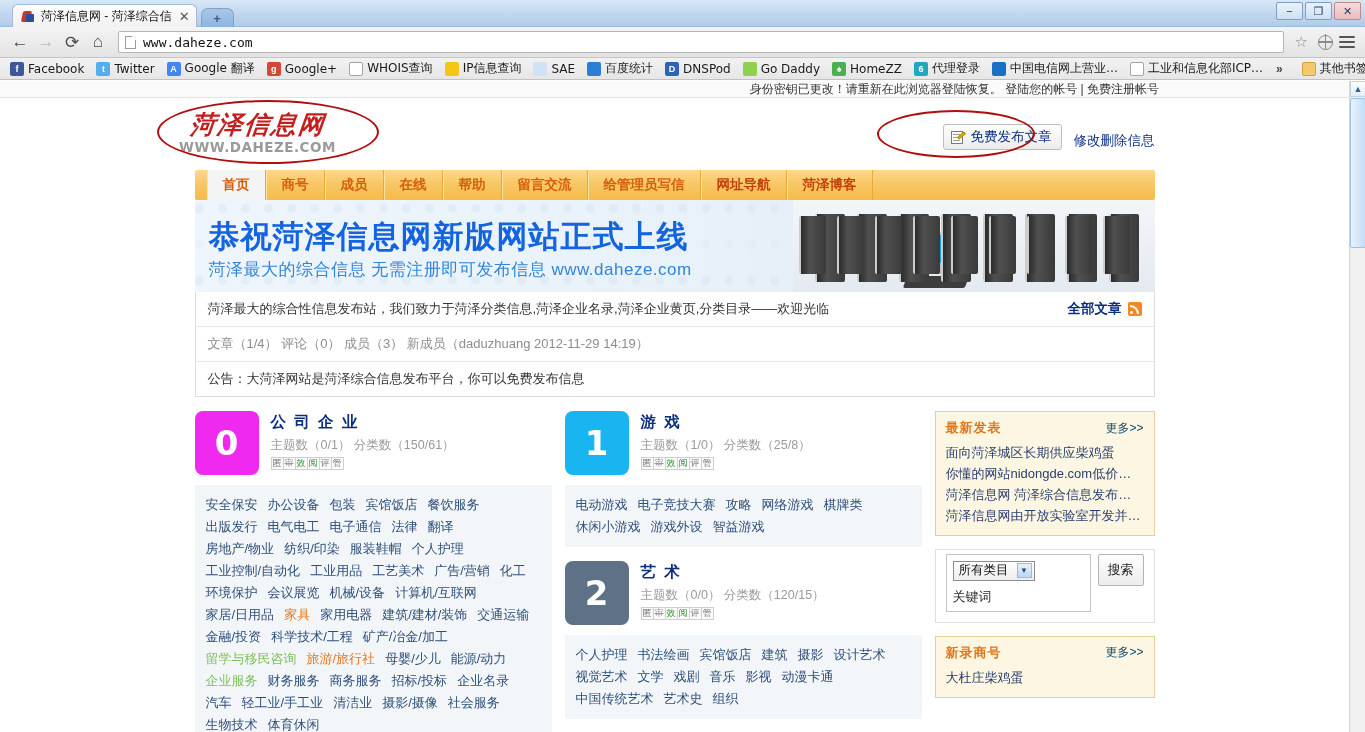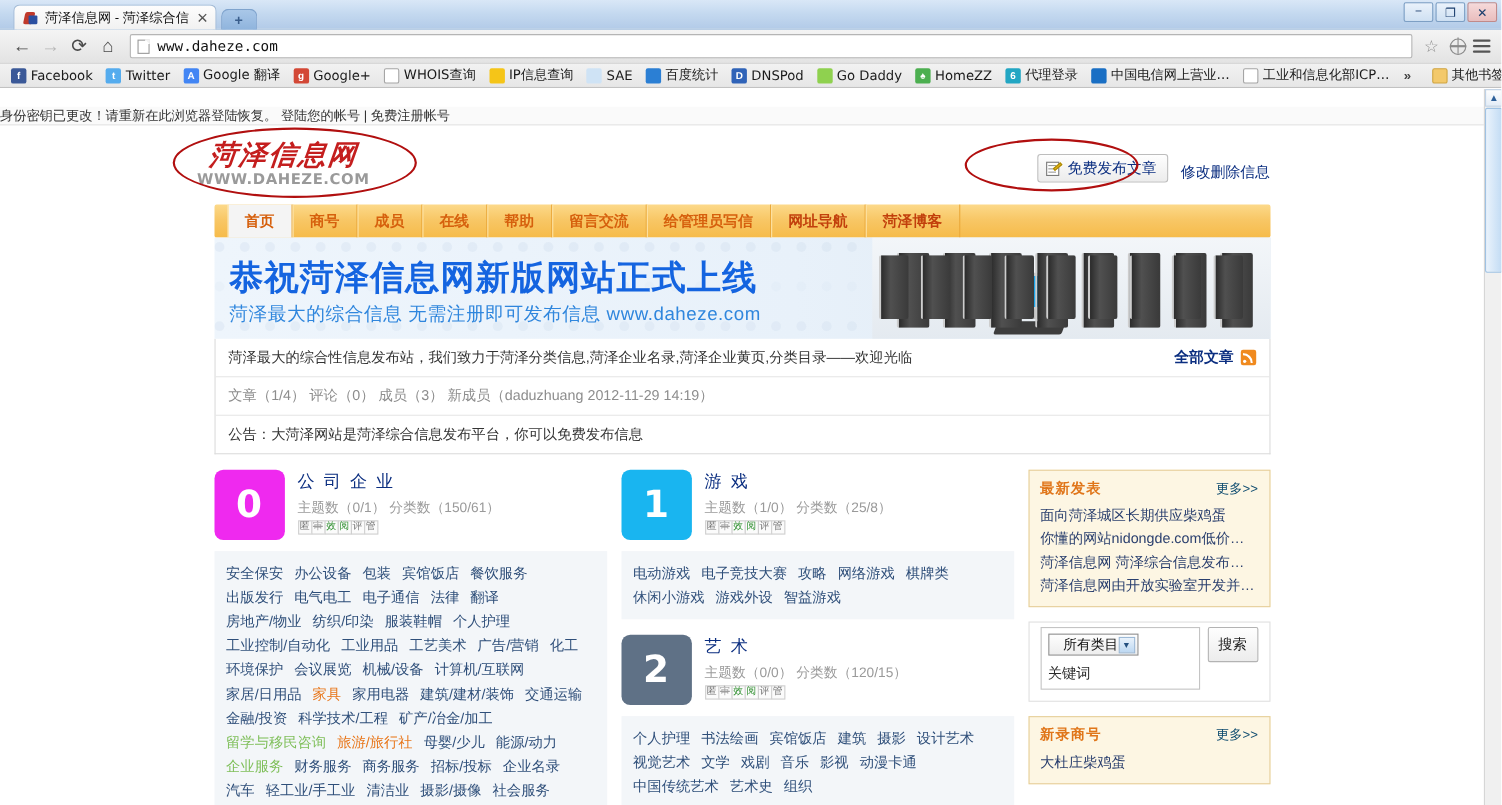--- a/index.html
+++ b/index.html
@@ -120,23 +120,22 @@
   .vscroll .thumb {
     position:absolute; left:0; top:17px; width:16px; height:150px;
     background:linear-gradient(to right,#eaf3fc,#c3dcf4);
     border:1px solid #9fc2e3; border-radius:2px;
   }
 
   .page { position:absolute; left:0; top:0; width:1349px; }
 
   .topnotice {
     height:17px; background:#fafafa; border-bottom:1px solid #e3e3e3;
-    padding-right:190px; font-size:12px; color:#333;
+    text-align:right; padding-right:190px; font-size:12px; color:#333;
     line-height:17px;
-    margin-top:16px;
   }
   .topnotice a { color:#333; text-decoration:none;}
 
   .container { width:960px; margin:0 auto; position:relative; }
 
   
   .siteheader { height:72px; position:relative; }
   .logo {
     position:absolute; left:-30px; top:10px;
     width:186px; text-align:center;
@@ -236,21 +235,21 @@
   .col-c { width:220px; }
 
   .cat-head { display:flex; gap:12px; margin-bottom:10px; }
   .cat-num {
     width:64px;height:64px;border-radius:8px; flex:none;
     display:flex;align-items:center;justify-content:center;
     color:#fff; font-size:34px; font-weight:bold;
     font-family:"DejaVu Sans","Liberation Sans",sans-serif;
   }
   .cat-meta { padding-top:1px; }
-  .cat-title { font-size:15.5px; font-weight:normal; color:#0b2e80; letter-spacing:2px; margin-bottom:4px;}
+  .cat-title { font-size:15.5px; font-weight:bold; color:#0b2e80; letter-spacing:2px; margin-bottom:4px;}
   .cat-sub { font-size:12.5px; color:#9a9a9a; margin-bottom:3px;}
   .badges { display:flex; }
   .badge {
     width:13px;height:13px; border:1px solid #cfcfcf; margin-right:-1px;
     font-size:9px; line-height:11px; text-align:center; color:#777;
     background:#fbfbfb; font-family:"DejaVu Sans","Liberation Sans",sans-serif;
   }
   .badge.g { color:#2f8f2f; }
   .badge.r { color:#9a9a9a; text-decoration:line-through;}
 
@@ -275,21 +274,21 @@
   .side-list { padding:2px 10px 9px 10px; }
   .side-list a {
     display:block; font-size:13px; color:#2a3f6e; text-decoration:none;
     line-height:21px; white-space:nowrap; overflow:hidden; text-overflow:ellipsis;
   }
   .search-panel { padding:4px 10px 10px 10px; display:flex; align-items:flex-start; gap:7px; }
   .search-fields {
     flex:1; border:1px solid #c4c4c4; background:#fff; padding:5px 6px;
   }
   .sel {
-    display:inline-flex;align-items:center;justify-content:flex-end;
+    display:inline-flex;align-items:center;justify-content:space-between;
     border:1px solid #8e8e8e; background:linear-gradient(to bottom,#fefefe,#ededed);
     font-size:12.5px; color:#111; padding:1px 2px 1px 5px; width:82px; height:20px;
   }
   .sel .chev { width:15px;height:15px;background:linear-gradient(to bottom,#e9f2fb,#bdd8f2);
      border:1px solid #9cb9d6; display:flex;align-items:center;justify-content:center;
      font-size:8px;color:#24507f;}
   .kw { font-size:13px; color:#2a2a2a; margin-top:7px;}
   .search-btn {
     border:1px solid #b3b3b3; background:linear-gradient(to bottom,#fefefe,#ececec);
     padding:6px 9px; font-size:13px; color:#222; border-radius:2px;

